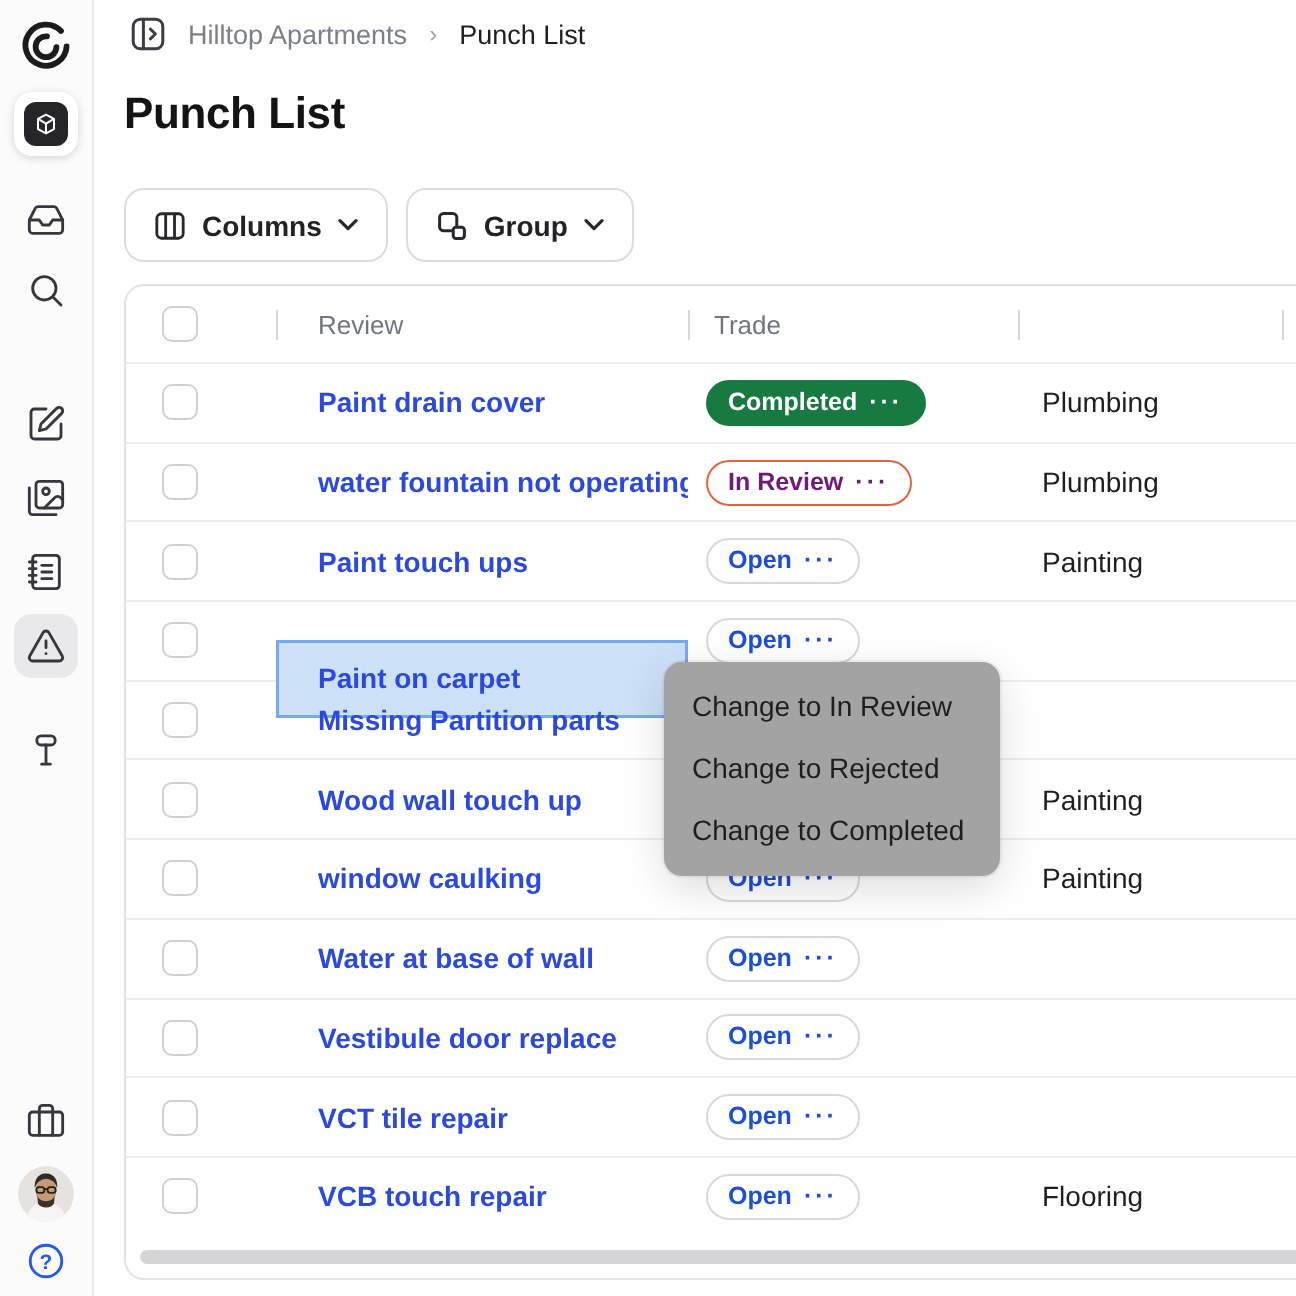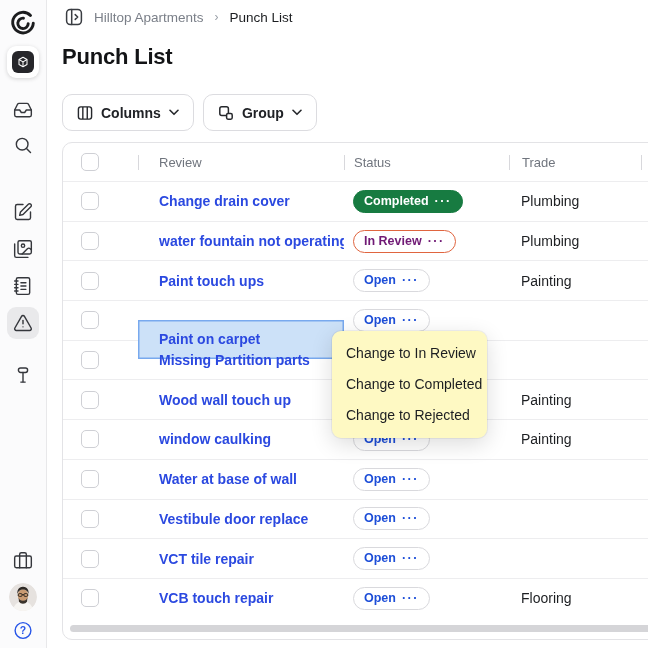--- a/index.html
+++ b/index.html
@@ -61,21 +61,21 @@
     cursor:pointer; }
   .badge .dots { letter-spacing:1.5px; font-weight:700; }
   .badge-open { background:#fff; border:1px solid #d9d9dd; color:#1d4ed8; }
   .badge-completed { background:#177b41; border:1px solid #177b41; color:#fff; }
   .badge-in-review { background:#fff; border:1px solid #e0653f; color:#701a75; }
 
   .hscroll { position:absolute; bottom:7px; left:7px; width:596px; height:7px;
     border-radius:4px; background:#d5d5d8; cursor:pointer; }
 
   
-  .menu { position:absolute; left:285px; top:331px; width:155px; background:#fef9c3;
+  .menu { position:absolute; left:285px; top:331px; width:168px; background:#a3a3a3;
     border-radius:9px; padding:7px 0; z-index:50;
     box-shadow:0 0 0 1px rgba(0,0,0,.05), 0 6px 22px rgba(0,0,0,.14); }
   .menu-item { padding:5px 14px; font-size:14px; line-height:21px; color:#1c1e21;
     white-space:nowrap; cursor:pointer; }
 </style>
 </head>
 <body>
 
 <div class="sidebar">
 
@@ -241,34 +241,33 @@
       </span>
     </button>
   </div>
 
   <div class="card">
     <div class="grid thead">
       <div class="cell">
           <span class="checkbox"></span>
         </div>
       <div class="cell" style="padding-left:21px;">Review</div>
-      <div class="cell" style="padding-left:10px;">Status</div>
       <div class="cell" style="padding-left:13px;">Trade</div>
       <span class="pipe" style="left:75px;"></span>
       <span class="pipe" style="left:281px;"></span>
       <span class="pipe" style="left:446px;"></span>
       <span class="pipe" style="left:578px;"></span>
     </div>
     <div>
         <div class="grid trow">
           <div class="cell">
             <span class="checkbox"></span>
           </div>
           <div class="cell cell-title">
-            <span class="t-link">Change drain cover</span>
+            <span class="t-link">Paint drain cover</span>
           </div>
           <div class="cell cell-status">
             <span class="badge badge-completed">
               <span>Completed</span>
               <span class="dots">···</span>
             </span>
           </div>
           <div class="cell cell-trade">Plumbing</div>
         </div>
         <div class="grid trow">
@@ -410,16 +409,16 @@
             </span>
           </div>
           <div class="cell cell-trade">Flooring</div>
         </div>
       </div>
     <div class="hscroll"></div>
   </div>
 
   <div class="menu">
       <div class="menu-item">Change to In Review</div>
+      <div class="menu-item">Change to Rejected</div>
       <div class="menu-item">Change to Completed</div>
-      <div class="menu-item">Change to Rejected</div>
     </div>
 </div>
 
 </body></html>

